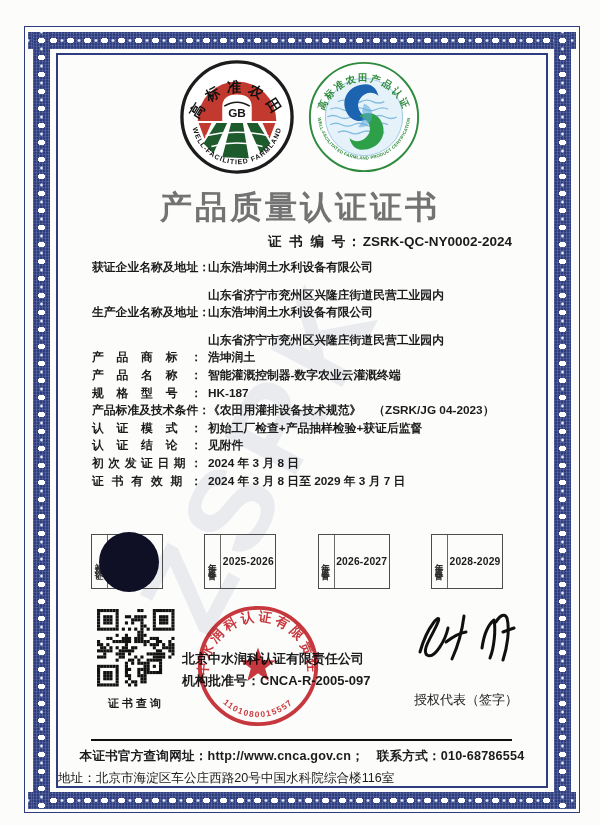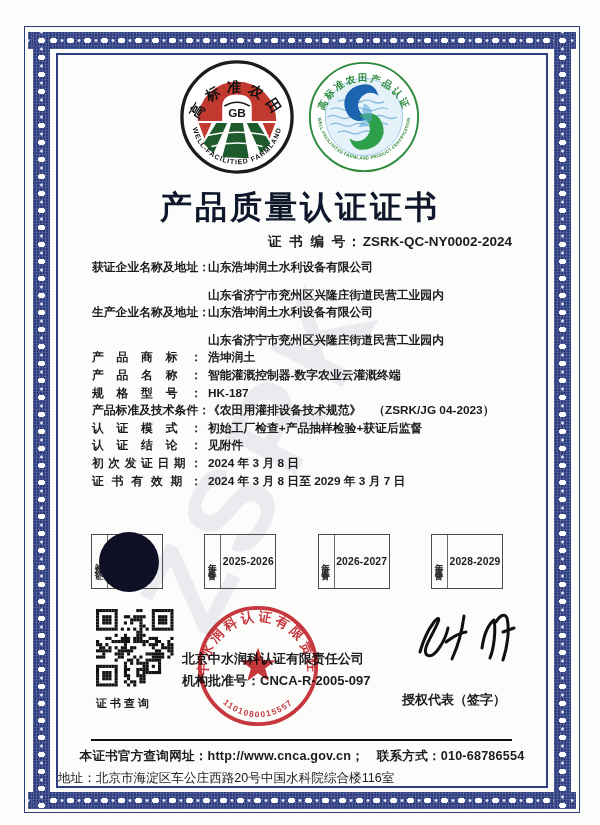--- a/index.html
+++ b/index.html
@@ -25,21 +25,21 @@
   
   .watermark{position:absolute;left:40px;top:150px;width:520px;height:560px;
         display:flex;align-items:center;justify-content:center;
         transform:rotate(-62deg);transform-origin:50% 58%;
         font-size:118px;font-weight:700;letter-spacing:14px;
         color:#8e9bb4;opacity:.17;white-space:nowrap;pointer-events:none;}
   
   .logos{position:absolute;top:58px;left:0;right:0;display:flex;justify-content:center;
         align-items:center;gap:10px;}
   .cert-title{position:absolute;top:186px;left:0;right:0;text-align:center;
-        font-size:32px;font-weight:800;letter-spacing:3px;color:#0f172a;}
+        font-size:32px;font-weight:800;letter-spacing:3px;color:#737373;}
   .cert-no{position:absolute;top:233px;right:88px;font-size:13.5px;font-weight:700;}
   .cert-no .lbl{letter-spacing:2px;margin-top:17px;}
   
   .fields{position:absolute;left:92px;top:259px;width:424px;font-size:11.8px;font-weight:700;}
   .f-line{display:flex;height:17.6px;line-height:17.6px;white-space:nowrap;}
   .f-label{display:inline-flex;justify-content:space-between;width:110px;flex:0 0 110px;
         margin-right:6px;}
   .f-cont{padding-left:116px;height:17.6px;line-height:17.6px;white-space:nowrap;margin-top:10px;}
   
   .statement{position:absolute;left:92px;top:473px;width:422px;font-size:12.2px;
@@ -50,28 +50,28 @@
   .sup-box{position:relative;width:72px;height:55px;border:1.8px solid #4c4c4c;
         box-sizing:border-box;display:flex;background:transparent;}
   .sup-side{writing-mode:vertical-rl;text-orientation:upright;font-size:8.6px;font-weight:700;
         letter-spacing:2.6px;width:15px;flex:0 0 15px;border-right:1px solid #6a6a6a;
         display:flex;align-items:center;justify-content:center;color:#2c2c2c;}
   .sup-area{flex:1;display:flex;align-items:center;justify-content:center;
         font-size:10.3px;font-weight:700;letter-spacing:.2px;}
   .first-stamp{position:absolute;left:7px;top:-3px;width:60px;height:60px;border-radius:50%;
         background:#0f1026;}
   
-  .qr-wrap{position:absolute;left:96px;top:609px;width:80px;}
+  .qr-wrap{position:absolute;left:96px;top:609px;width:80px;text-align:center;}
   .qr-label{margin-top:5px;font-size:11px;font-weight:700;letter-spacing:3px;}
   .issuer{position:absolute;left:182px;top:648px;font-size:13px;font-weight:700;
         line-height:22px;white-space:nowrap;}
   .seal{position:absolute;left:194px;top:602px;mix-blend-mode:multiply;opacity:.92;}
   .signature{position:absolute;left:406px;top:604px;}
-  .sig-label{position:absolute;left:402px;top:691px;width:116px;text-align:left;
-        font-size:13px;font-weight:700;}
+  .sig-label{position:absolute;left:402px;top:691px;width:116px;text-align:right;
+        font-size:13px;font-weight:400;}
   .divider{position:absolute;left:91px;top:739px;width:421px;height:2.2px;background:#101010;}
   .footer1{position:absolute;left:58px;right:54px;top:748px;text-align:center;
         font-size:12.6px;font-weight:800;letter-spacing:.2px;}
   .footer2{position:absolute;left:58px;right:58px;top:770px;text-align:left;
         font-size:12.6px;font-weight:400;}
 </style>
 </head>
 <body>
 
 <div class="page">

